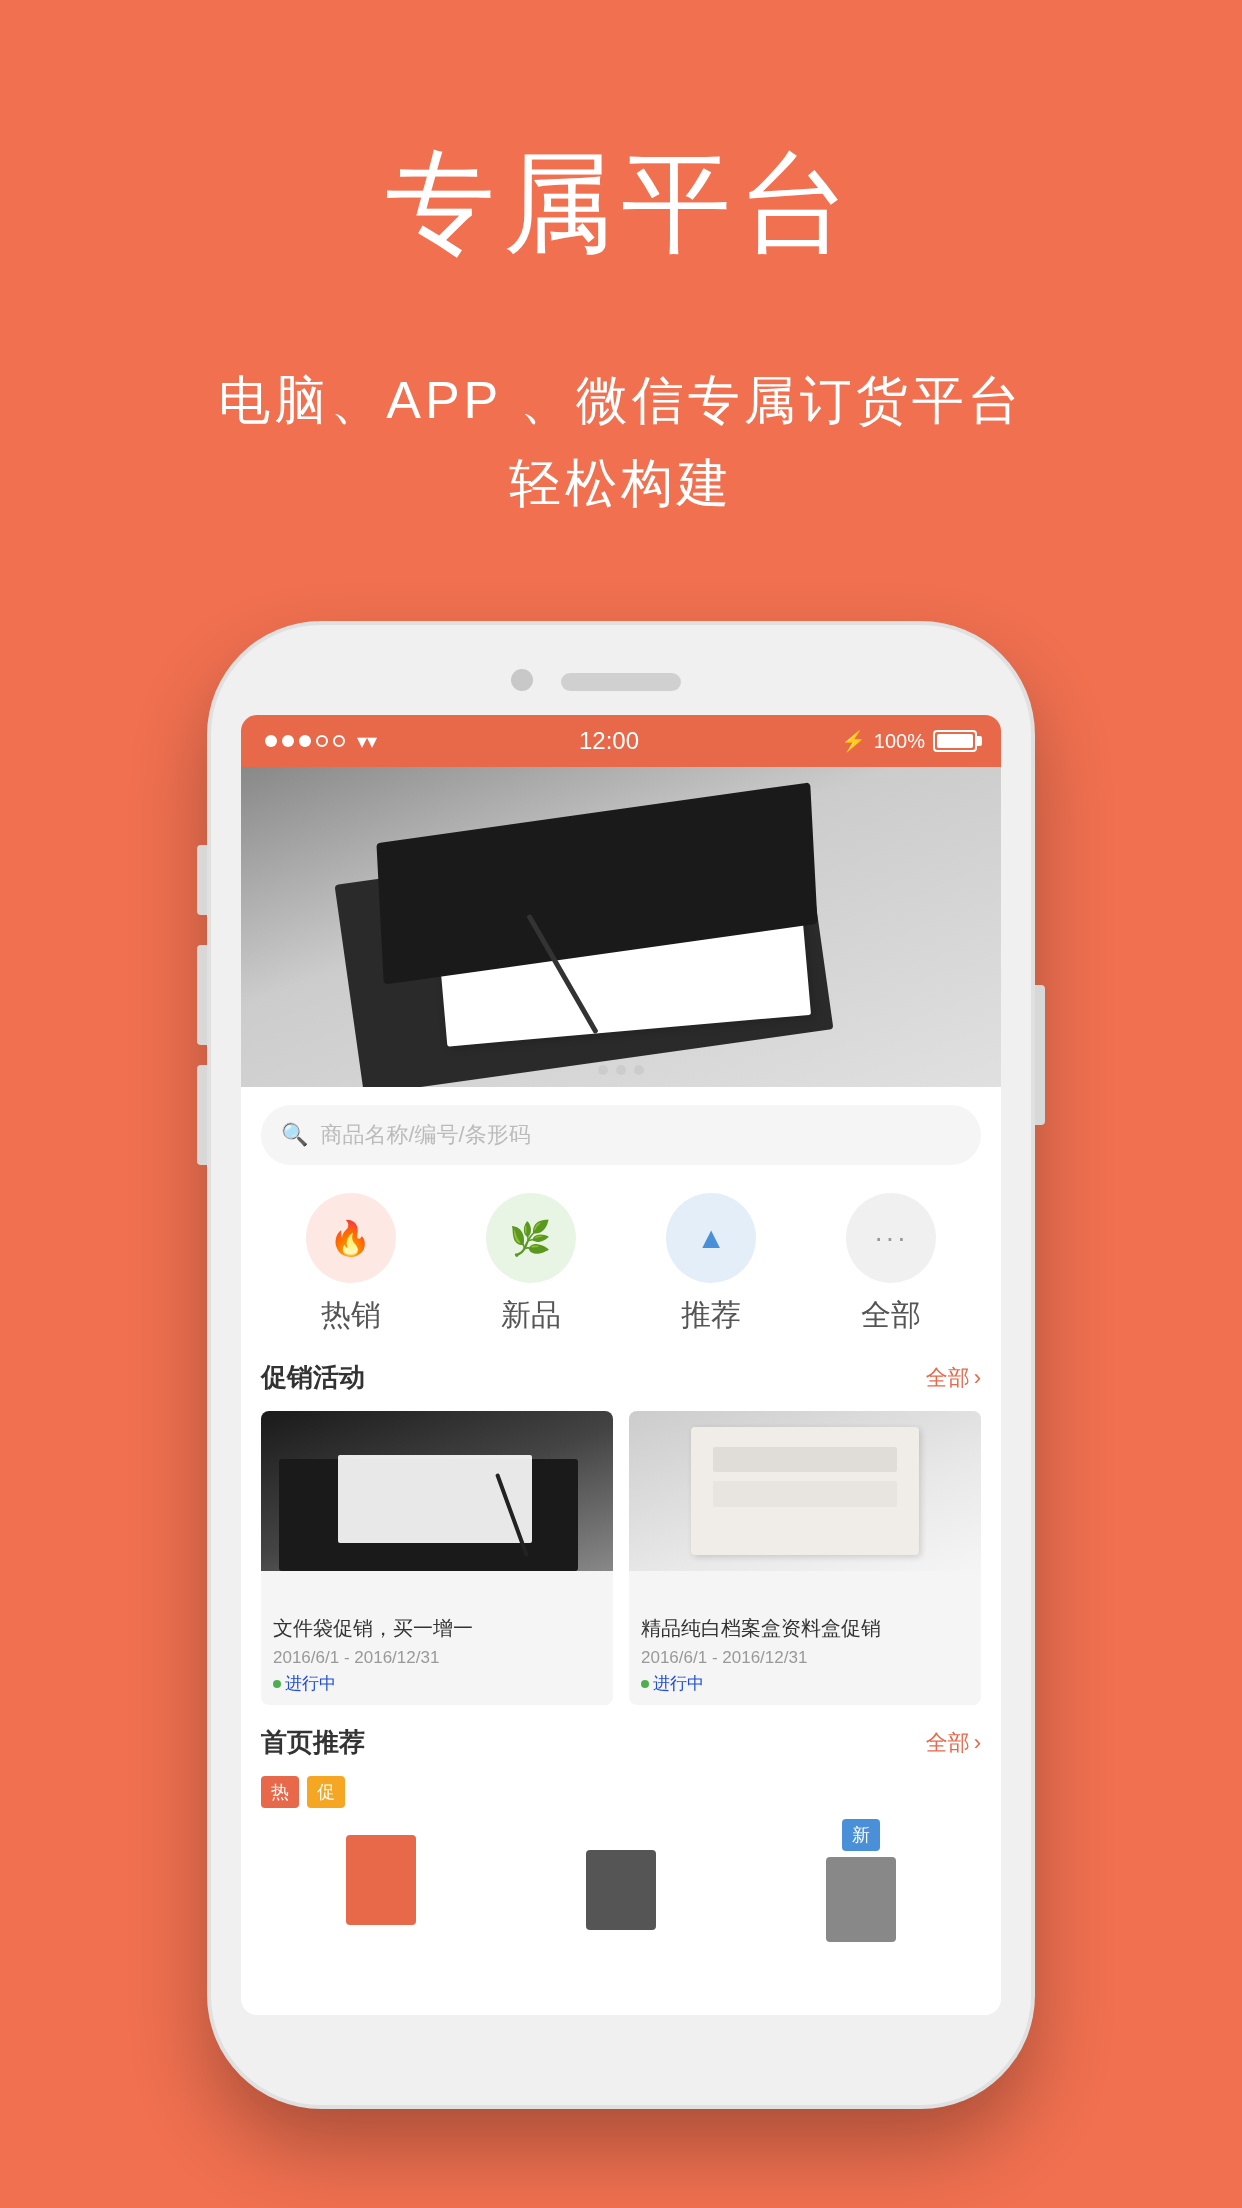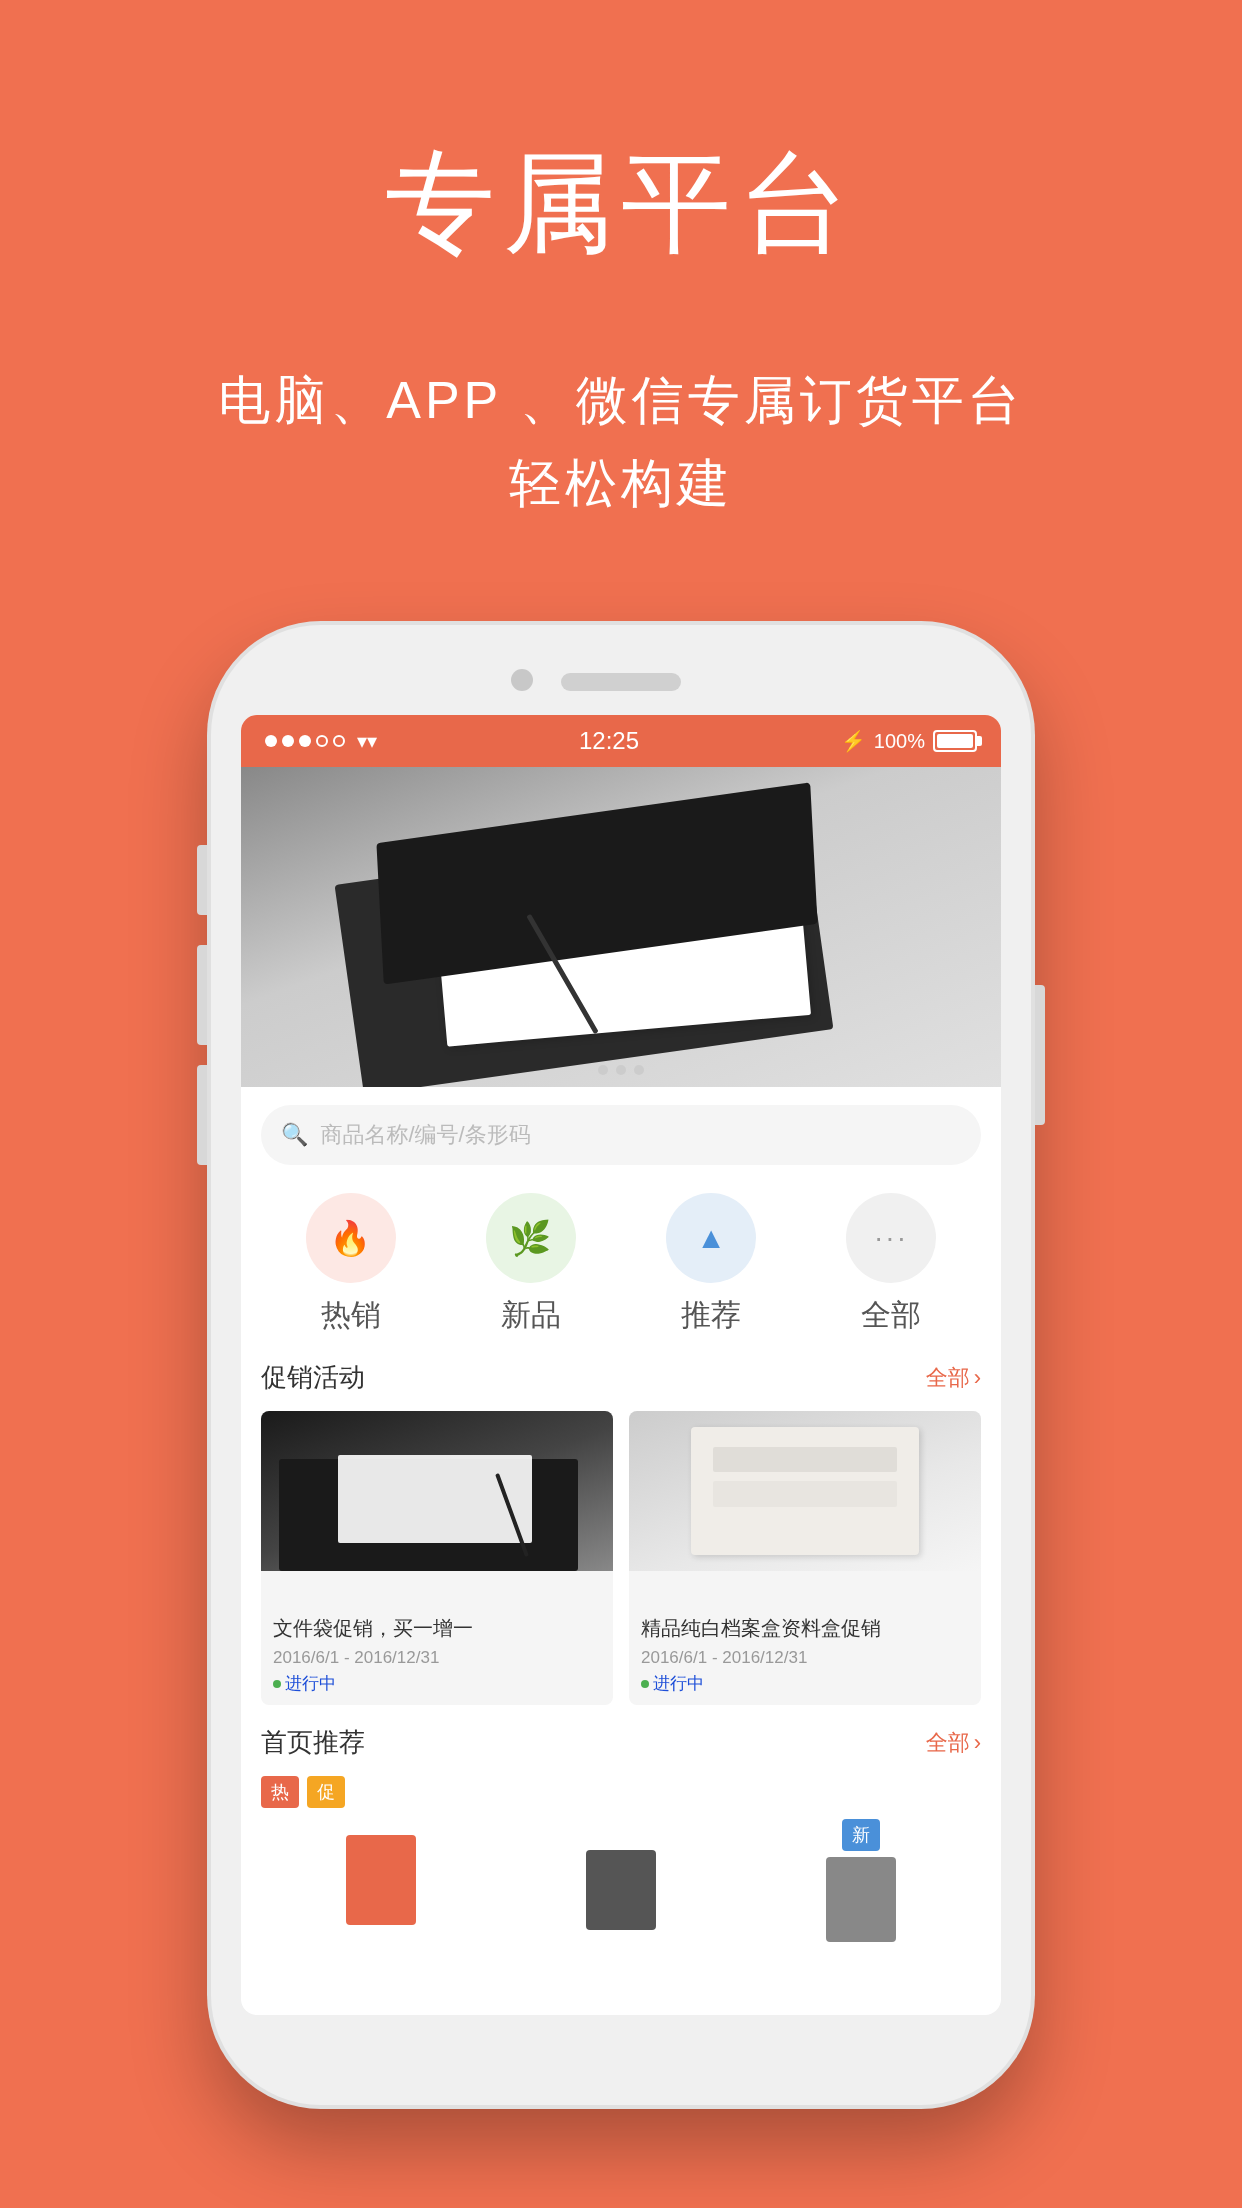--- a/index.html
+++ b/index.html
@@ -419,21 +419,21 @@
 
     .section-header {
       display: flex;
       justify-content: space-between;
       align-items: center;
       margin-bottom: 16px;
     }
 
     .section-title {
       font-size: 26px;
-      font-weight: 400;
+      font-weight: 700;
       color: #333;
     }
 
     .section-more {
       font-size: 22px;
       color: #E8684A;
       display: flex;
       align-items: center;
       gap: 4px;
     }
@@ -593,21 +593,21 @@
           <div class="status-left">
             <div class="status-dots">
               <div class="dot"></div>
               <div class="dot"></div>
               <div class="dot"></div>
               <div class="dot empty"></div>
               <div class="dot empty"></div>
             </div>
             <span class="wifi-icon">▾▾</span>
           </div>
-          <div class="status-center">12:25</div>
+          <div class="status-center">12:00</div>
           <div class="status-right">
             <span>⚡</span>
             <span class="battery-text">100%</span>
             <div class="battery-icon">
               <div class="battery-fill"></div>
             </div>
           </div>
         </div>
 
 

